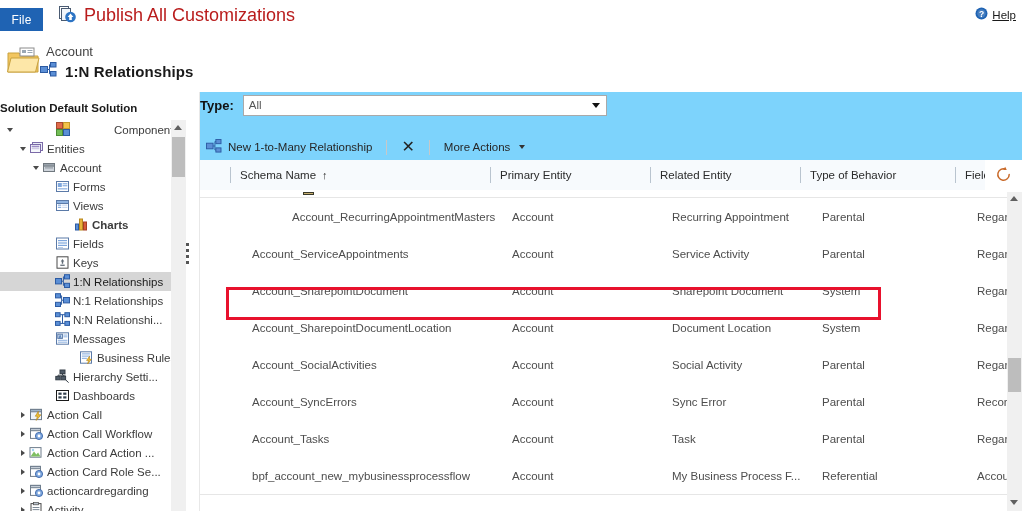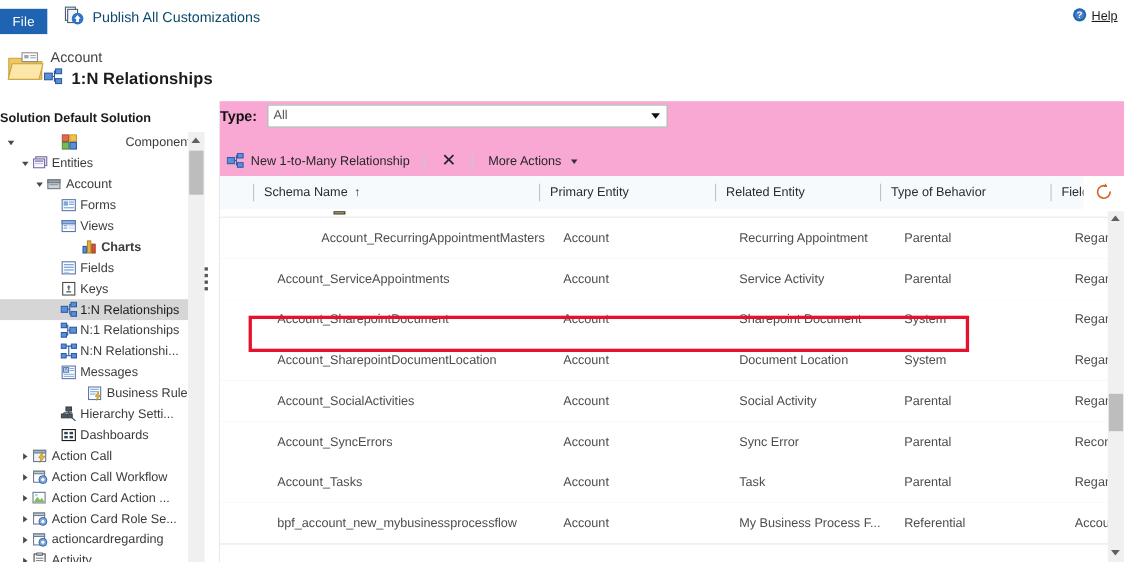--- a/index.html
+++ b/index.html
@@ -17,21 +17,21 @@
   .file-tab{
     position:absolute;left:0;top:8px;width:43px;height:23px;
     background:#1f63b3;color:#fff;font-size:12px;
     display:flex;align-items:center;justify-content:center;
     letter-spacing:.2px;
   }
   .publish-btn{
     position:absolute;left:54px;top:3px;height:25px;
     display:flex;align-items:center;gap:7px;padding:0 4px;cursor:default;
   }
-  .publish-btn .lbl{font-size:13px;color:#0c4a6e;}
+  .publish-btn .lbl{font-size:18px;color:#b91c1c;}
   .help-link{
     position:absolute;right:6px;top:7px;display:flex;align-items:center;gap:4px;
   }
   .help-link .lbl{font-size:11.5px;color:#1a1a1a;text-decoration:underline;}
 
   
   .page-head{position:absolute;left:0;top:40px;width:1022px;height:52px;background:#fff;}
   .folder-ico{position:absolute;left:6px;top:6px;}
   .head-sub{position:absolute;left:46px;top:4px;font-size:13px;color:#444;}
   .head-title-row{position:absolute;left:40px;top:22px;display:flex;align-items:center;gap:8px;}
@@ -70,21 +70,21 @@
   .lp-scroll{position:absolute;left:171px;top:120px;width:15px;height:391px;background:#f0f0f0;}
   .lp-scroll .arrow-up{
     position:absolute;left:3px;top:5px;width:0;height:0;
     border-left:4px solid transparent;border-right:4px solid transparent;border-bottom:5px solid #606060;
   }
   .lp-scroll .thumb{position:absolute;left:1px;top:17px;width:13px;height:40px;background:#bdbdbd;}
   .splitter{position:absolute;left:186px;top:243px;width:3px;height:22px;}
   .splitter span{display:block;width:3px;height:3px;background:#555;margin-bottom:3px;}
 
   
-  .right-pane{position:absolute;left:200px;top:92px;width:822px;height:419px;background:#f9a8d4;}
+  .right-pane{position:absolute;left:200px;top:92px;width:822px;height:419px;background:#7dd3fc;}
   .type-row{position:absolute;left:0;top:0;display:flex;align-items:center;gap:9px;height:26px;}
   .type-lbl{font-size:13px;font-weight:bold;color:#111;}
   .type-select{
     position:relative;width:362px;height:19px;border:1px solid #a9a9a9;background:#fff;
     display:flex;align-items:center;
   }
   .type-select .val{padding-left:5px;font-size:11.5px;color:#555;}
   .type-select .caret{
     position:absolute;right:6px;top:7px;width:0;height:0;
     border-left:4.5px solid transparent;border-right:4.5px solid transparent;border-top:5px solid #111;

